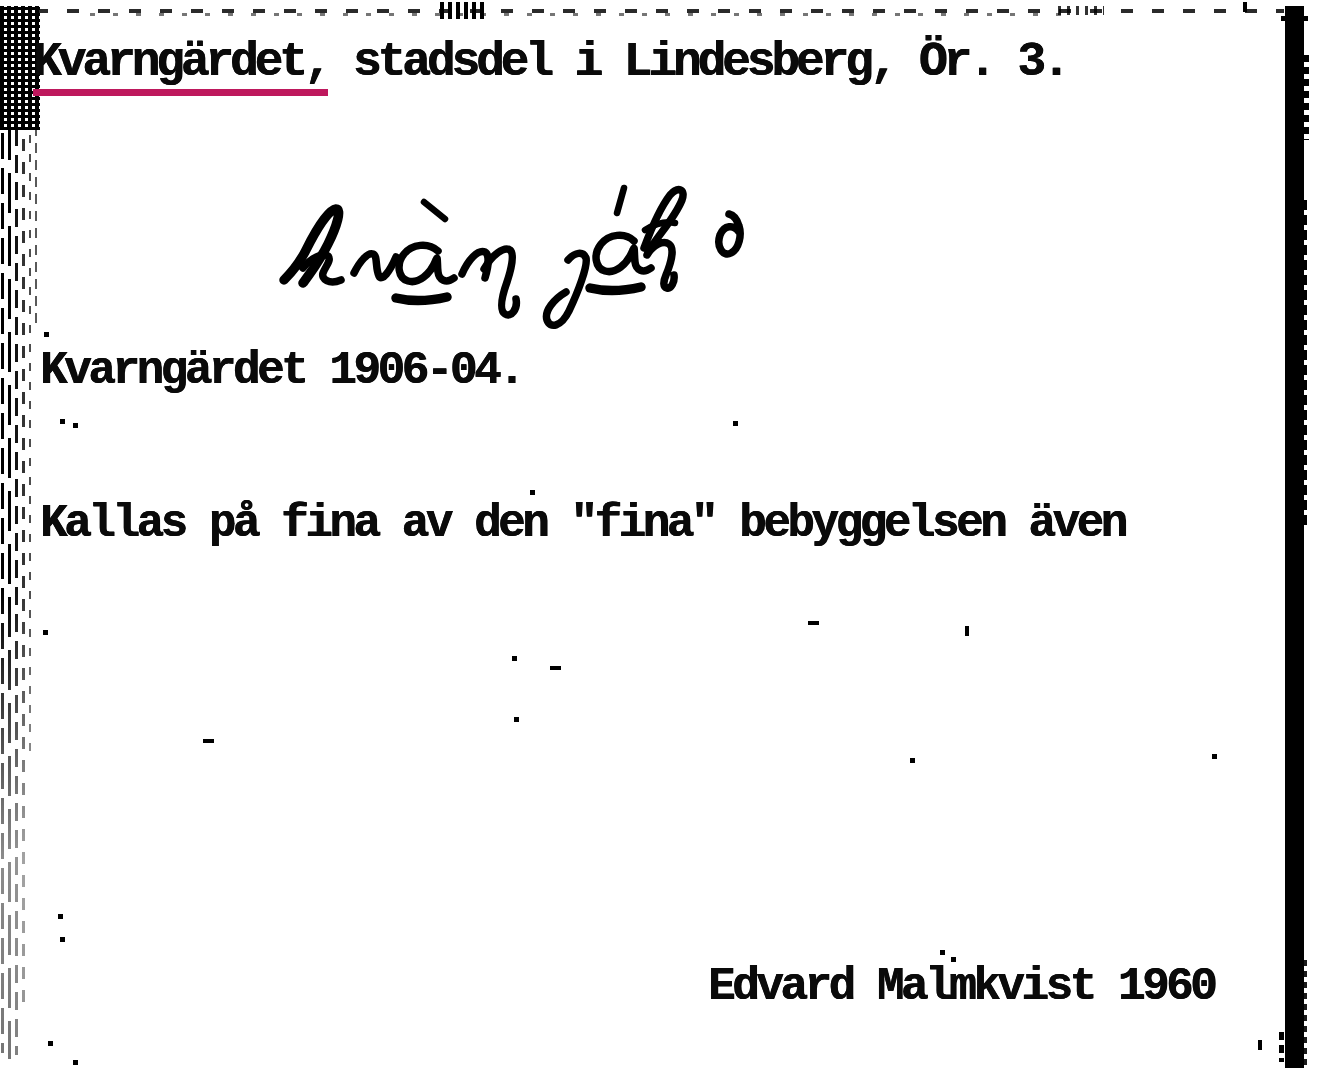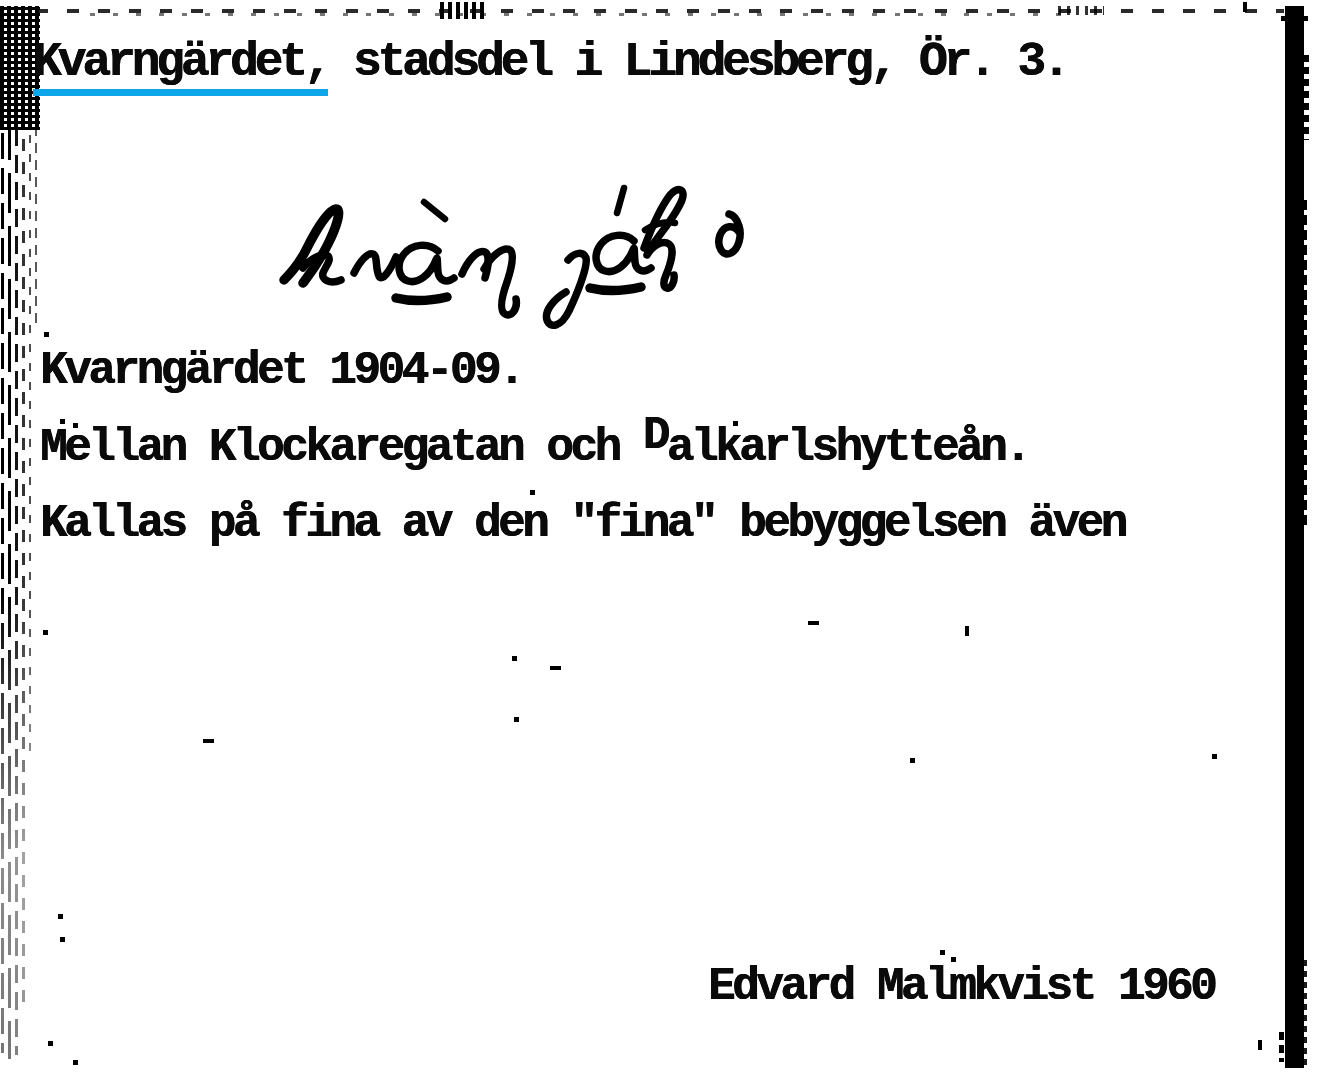--- a/index.html
+++ b/index.html
@@ -21,21 +21,21 @@
     white-space: pre;
     line-height: 1;
     font-weight: bold;
     color: #0a0a0a;
     text-shadow: 0.6px 0 0 #0a0a0a, 0 0.4px 0 rgba(0,0,0,.75);
   }
   .title {
     left: 33px; top: 38px;
     font-size: 48px; letter-spacing: -4.2px;
   }
-  .title .headword { border-bottom: 7px solid #0ea5e9; }
+  .title .headword { border-bottom: 7px solid #be185d; }
   .body-line { font-size: 46px; letter-spacing: -3.5px; }
   .l1 { left: 40px;  top: 348px; }
   .l2 { left: 40px;  top: 425px; }
   .l3 { left: 40px;  top: 501px; }
   .l4 { left: 46px;  top: 578px; }
   .sup { position: relative; top: -12px; }
   .signature { left: 708px; top: 964px; font-size: 46px; letter-spacing: -3.5px; }
 
   
   .phonetic {
@@ -162,23 +162,22 @@
     <path d="M356,61 C347,52 331,54 323,64 C315,74 317,88 327,91 C337,94 349,85 355,70 C357,64 356,74 357,82 C358,90 365,94 373,88"></path>
     <path class="thin" d="M346,8 L339,33"></path>
     <path class="thick" d="M312,108 C328,112 346,111 363,107"></path>
 
     <path d="M366,68 C372,52 382,28 392,15 C400,6 408,9 404,20 C398,35 385,50 376,63 C372,68 370,72 369,75 C375,65 385,60 391,64 C397,68 393,83 388,95 C385,102 385,107 389,108 C393,109 397,102 396,95"></path>
     <path class="thin" d="M367,50 C377,44 388,41 397,43"></path>
 
     <path d="M461,52 C456,44 446,45 442,55 C438,67 445,77 453,73 C461,69 464,55 461,46 C459,39 455,35 451,34"></path>
   </svg>
 
-  <div class="tw body-line l1">Kvarngärdet 1904-09.</div>
-
-  <div class="tw body-line l2"><span>Mellan Klockaregatan och </span><span class="sup">D</span><span>alkarlshytteån.</span></div>
+  <div class="tw body-line l1">Kvarngärdet 1906-04.</div>
+
 
   <div class="tw body-line l3">Kallas på fina av den "fina" bebyggelsen även</div>
 
 
   <div class="tw signature">Edvard Malmkvist 1960</div>
 
   <div class="speck" style="left:512px; top:656px;"></div>
   <div class="speck dash" style="left:550px; top:666px;"></div>
   <div class="speck" style="left:514px; top:717px;"></div>
   <div class="speck dash" style="left:203px; top:739px;"></div>

